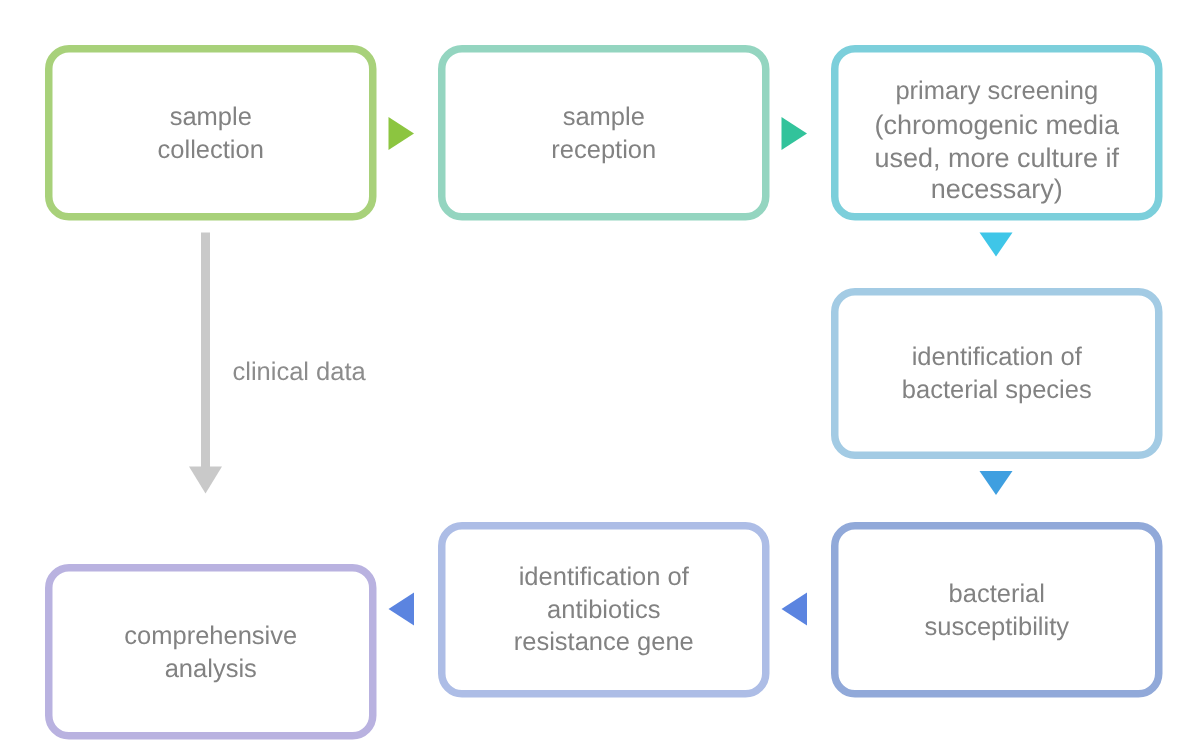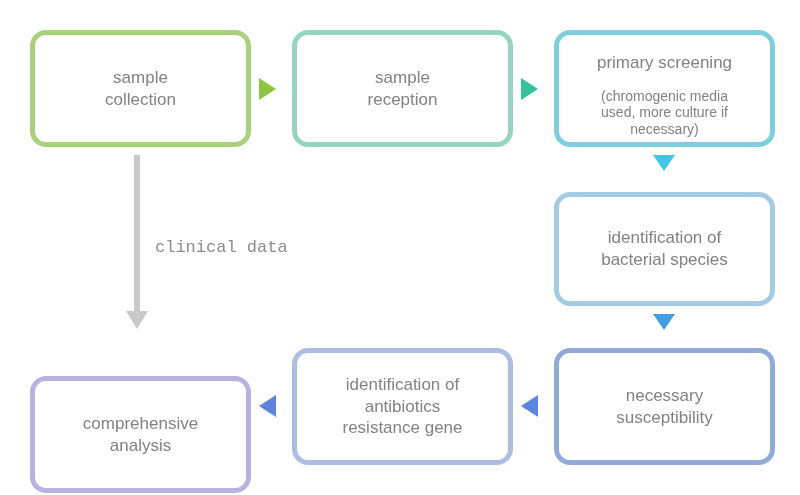--- a/index.html
+++ b/index.html
@@ -36,24 +36,24 @@
     font-size: 17px;
     line-height: 1.28;
     padding: 4px 10px;
   }
   .node .main-label {
     display: block;
     white-space: pre-line;
   }
   .node .sub-label {
     display: block;
-    font-size: 14px;
+    font-size: 18px;
     line-height: 1.2;
     white-space: pre-line;
-    margin-top: 14px;
+    margin-top: 1px;
   }
 
   
   .arrow {
     position: absolute;
     width: 0;
     height: 0;
   }
   .arrow.right {
     border-top: 11px solid transparent;
@@ -118,21 +118,21 @@
 necessary)</span>
   </div>
 
   <div class="node" style="left: 554px; top: 192px; width: 221px; height: 114px; border-color: rgb(163, 203, 228);">
     <span class="main-label">identification of
 bacterial species</span>
 
   </div>
 
   <div class="node" style="left: 554px; top: 348px; width: 221px; height: 117px; border-color: rgb(145, 169, 217);">
-    <span class="main-label">necessary
+    <span class="main-label">bacterial
 susceptibility</span>
 
   </div>
 
   <div class="node" style="left: 292px; top: 348px; width: 221px; height: 117px; border-color: rgb(173, 189, 230);">
     <span class="main-label">identification of
 antibiotics
 resistance gene</span>
 
   </div>
@@ -145,15 +145,15 @@
 
   <div class="arrow right" style="left: 259px; top: 78px; border-left-color: rgb(140, 197, 64);"></div>
   <div class="arrow right" style="left: 521px; top: 78px; border-left-color: rgb(50, 195, 155);"></div>
   <div class="arrow down" style="left: 653px; top: 155px; border-top-color: rgb(63, 198, 232);"></div>
   <div class="arrow down" style="left: 653px; top: 314px; border-top-color: rgb(63, 159, 224);"></div>
   <div class="arrow left" style="left: 521px; top: 395px; border-right-color: rgb(91, 132, 224);"></div>
   <div class="arrow left" style="left: 259px; top: 395px; border-right-color: rgb(91, 132, 224);"></div>
 
   <div class="connector-line" style="left: 134px; top: 155px; width: 6px; height: 160px; background: rgb(201, 201, 201);"></div>
   <div class="connector-head" style="left: 126px; top: 311px; border-top-color: rgb(201, 201, 201);"></div>
-  <div class="connector-label" style="left: 155px; top: 238px; font-family: Liberation Mono, monospace;">clinical data</div>
+  <div class="connector-label" style="left: 155px; top: 238px;">clinical data</div>
 
 </div>
 
 </body></html>

